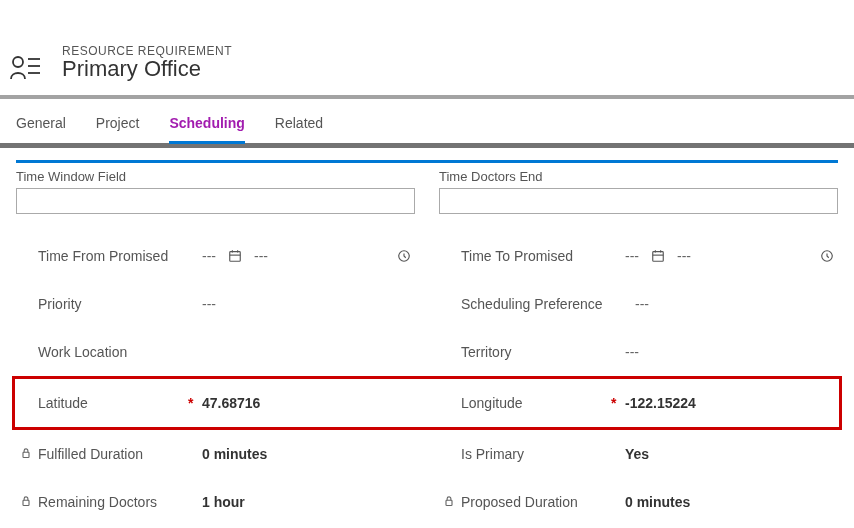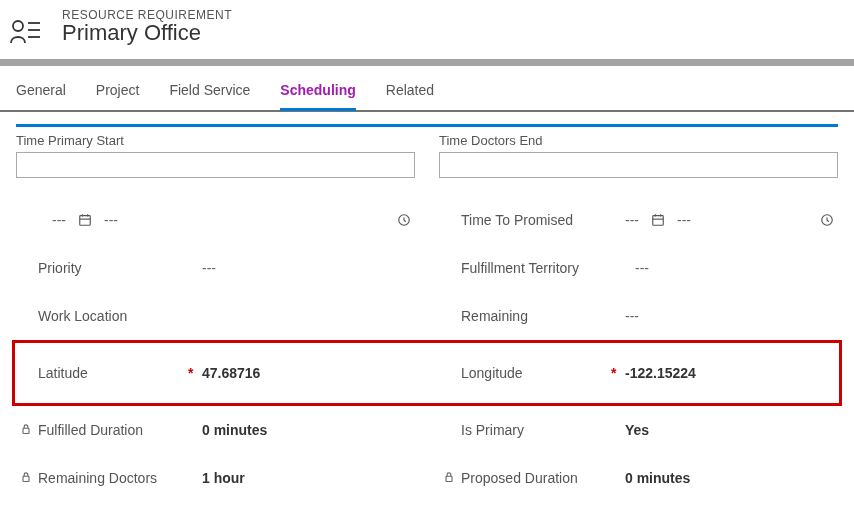--- a/index.html
+++ b/index.html
@@ -8,21 +8,22 @@
     font-size: 14px;
     color: #333;
     background: #fff;
     width: 854px;
     height: 528px;
   }
   .header {
     display: flex;
     padding: 8px 16px 12px 8px;
     align-items: flex-start;
-    border-bottom: 7px solid #a3a3a3;
+    border-bottom: 4px solid #a3a3a3;
+    margin-top: 36px;
   }
   .header-icon {
     margin-top: 10px;
     margin-left: 2px;
     width: 28px;
     flex-shrink: 0;
   }
   .header-text { margin-left: 24px; }
   .entity-type {
     font-size: 12px;
@@ -33,21 +34,21 @@
   .record-name {
     font-size: 22px;
     color: #333;
     font-weight: 400;
     margin-top: -2px;
   }
   .tabs {
     display: flex;
     gap: 30px;
     padding: 16px 16px 0 16px;
-    border-bottom: 2px solid #737373;
+    border-bottom: 5px solid #737373;
   }
   .tab {
     padding-bottom: 10px;
     color: #555;
     cursor: pointer;
   }
   .tab.active {
     font-weight: 600;
     color: #a21caf;
     border-bottom: 3px solid #0078d4;
@@ -114,21 +115,21 @@
   }
   .row .value.bold { font-weight: 600; }
   .row .dashes { color: #666; }
   .dt-field { display: flex; align-items: center; gap: 12px; width: 100%; }
   .dt-field .slot { color: #666; }
   .dt-icon { color: #555; display: inline-flex; }
   .highlight-box {
     border: 3px solid #c00;
     margin-left: -4px;
     margin-right: -4px;
-    padding: 10px 1px;
+    padding: 4px 1px;
   }
   .highlight-box .row { min-height: 40px; }
   .lock-icon { color:#666; }
 </style>
 </head>
 <body>
 
 <div class="header">
   <div class="header-icon">
     <svg width="30" height="26" viewBox="0 0 30 26" fill="none" stroke="#333" stroke-width="1.8">
@@ -141,35 +142,35 @@
   </div>
   <div class="header-text">
     <div class="entity-type">RESOURCE REQUIREMENT</div>
     <div class="record-name">Primary Office</div>
   </div>
 </div>
 
 <div class="tabs">
   <div class="tab">General</div>
   <div class="tab">Project</div>
-  <div class="tab">Field Service</div>
   <div class="tab active">Scheduling</div>
   <div class="tab">Related</div>
 </div>
 
 <div class="content">
   <div class="columns">
 
     <div class="col">
-      <div class="section-label">Time Primary Start</div>
+      <div class="section-label">Time Window Field</div>
       <input class="section-input" value="" style="">
 
       <div class="fields">
         <div class="row">
           <span class="lock-col"></span>
+          <span class="label">Time From Promised</span>
           <span class="req"></span>
           <div class="value">
             <div class="dt-field">
               <span class="slot dashes">---</span>
               <span class="dt-icon">
                 <svg width="14" height="14" viewBox="0 0 16 16" fill="none" stroke="#555" stroke-width="1.3">
                     <rect x="2" y="3" width="12" height="11" rx="1"></rect>
                     <line x1="2" y1="7" x2="14" y2="7"></line>
                     <line x1="5" y1="1.5" x2="5" y2="4"></line>
                     <line x1="11" y1="1.5" x2="11" y2="4"></line>
@@ -227,28 +228,28 @@
                     <circle cx="8" cy="8" r="6"></circle>
                     <path d="M8 5 L8 8 L10 10"></path>
                   </svg>
               </span>
             </div>
           </div>
         </div>
 
         <div class="row">
           <span class="lock-col"></span>
-          <span class="label" style="flex-basis:160px">Fulfillment Territory</span>
+          <span class="label" style="flex-basis:160px">Scheduling Preference</span>
           <span class="req"></span>
           <span class="value dashes">---</span>
         </div>
 
         <div class="row">
           <span class="lock-col"></span>
-          <span class="label">Remaining</span>
+          <span class="label">Territory</span>
           <span class="req"></span>
           <span class="value dashes">---</span>
         </div>
       </div>
     </div>
   </div>
 
   <div class="highlight-box">
     <div class="columns">
       <div class="col">

